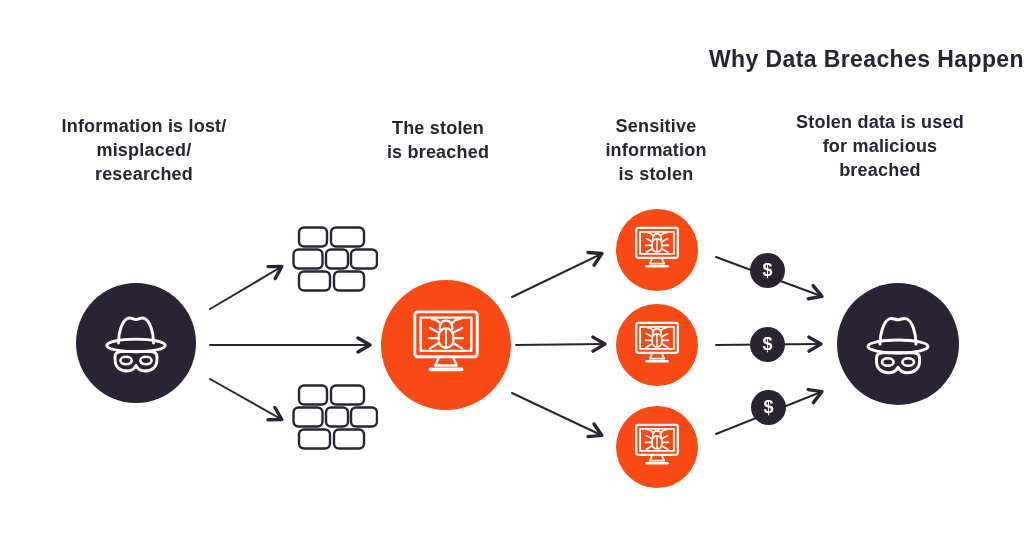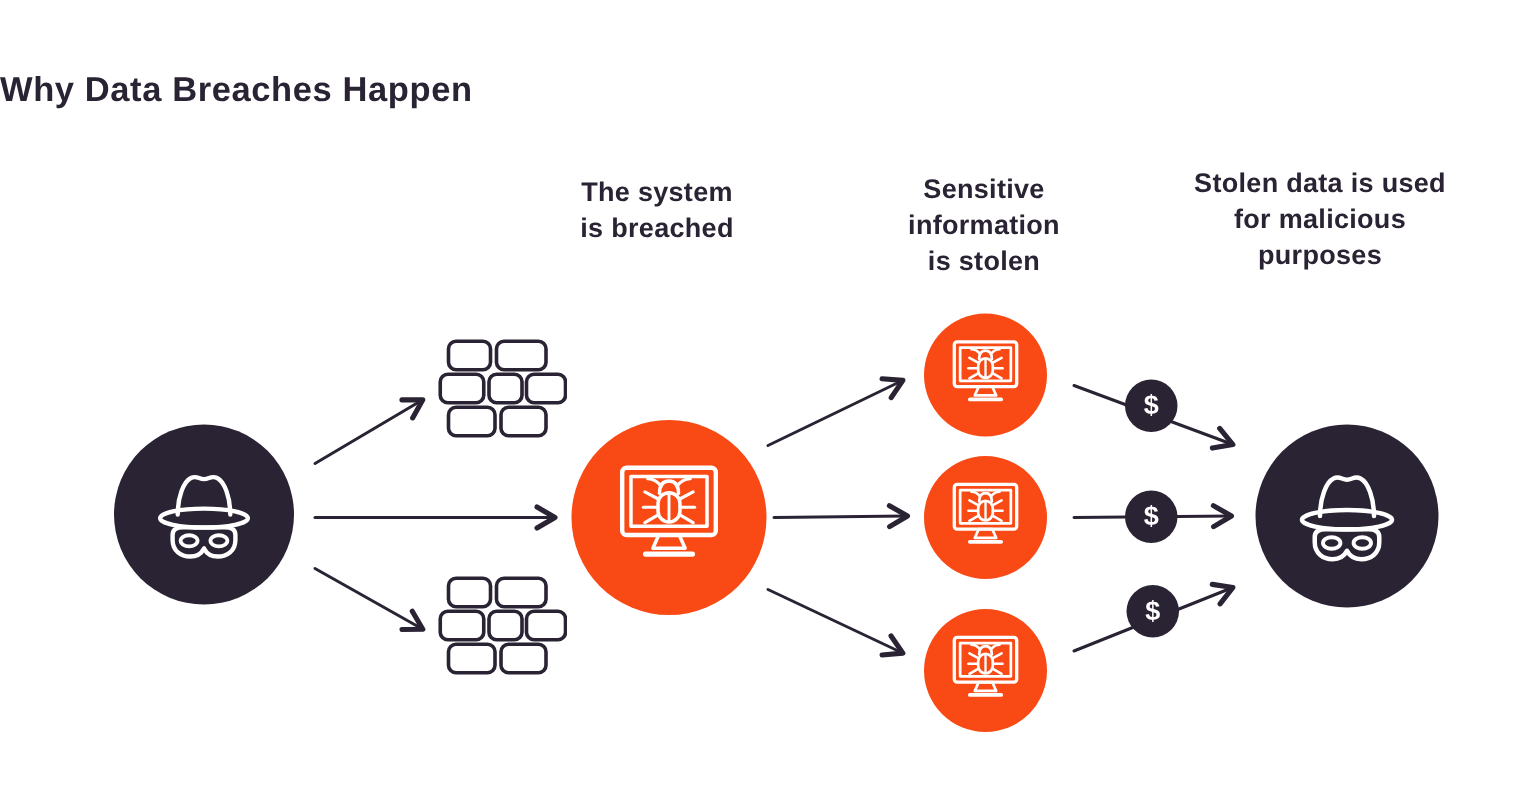--- a/index.html
+++ b/index.html
@@ -9,21 +9,21 @@
   }
   html,body{margin:0;padding:0;background:#fff;}
   .canvas{
     position:relative;width:1024px;height:534px;overflow:hidden;
     background:var(--background,#fff);
     font-family:"Liberation Sans",sans-serif;
     color:var(--dark,#2A2333);
   }
   .title{
     position:absolute;top:46px;left:0;width:100%;margin:0;
-    text-align:left;font-size:23px;font-weight:bold;letter-spacing:.4px;
+    text-align:right;font-size:23px;font-weight:bold;letter-spacing:.4px;
   }
   .stage-label{
     position:absolute;text-align:center;font-size:18px;font-weight:bold;
     line-height:24px;white-space:pre-line;letter-spacing:.2px;
   }
   #label-1{left:34px;top:114px;width:220px;}
   #label-2{left:348px;top:116px;width:180px;}
   #label-3{left:566px;top:114px;width:180px;}
   #label-4{left:770px;top:110px;width:220px;}
   .arrows{position:absolute;left:0;top:0;width:1024px;height:534px;z-index:1;}
@@ -53,28 +53,31 @@
   #badge-2{left:750px;top:327px;}
   #badge-3{left:751px;top:390px;}
 </style>
 </head>
 <body>
 
 <div class="canvas">
 
   <h1 class="title">Why Data Breaches Happen</h1>
 
-  <div class="stage-label" id="label-2">The system
+  <div class="stage-label" id="label-1">Information is lost/
+misplaced/
+researched</div>
+  <div class="stage-label" id="label-2">The stolen
 is breached</div>
   <div class="stage-label" id="label-3">Sensitive
 information
 is stolen</div>
   <div class="stage-label" id="label-4">Stolen data is used
 for malicious
-purposes</div>
+breached</div>
 
   <svg class="arrows" viewBox="0 0 1024 534" aria-hidden="true">
     <defs>
       <marker id="ah" markerWidth="9" markerHeight="9" viewBox="0 0 9 9" refX="7" refY="4.5" orient="auto">
         <path d="M1.5 1 L7.5 4.5 L1.5 8" fill="none" stroke="#2A2333" stroke-width="1.7" stroke-linecap="round" stroke-linejoin="round"></path>
       </marker>
     </defs>
     <g stroke="#2A2333" stroke-width="2" stroke-linecap="round" fill="none">
       <line x1="210" y1="309" x2="281" y2="267" marker-end="url(#ah)"></line>
       <line x1="210" y1="345" x2="369" y2="345" marker-end="url(#ah)"></line>

